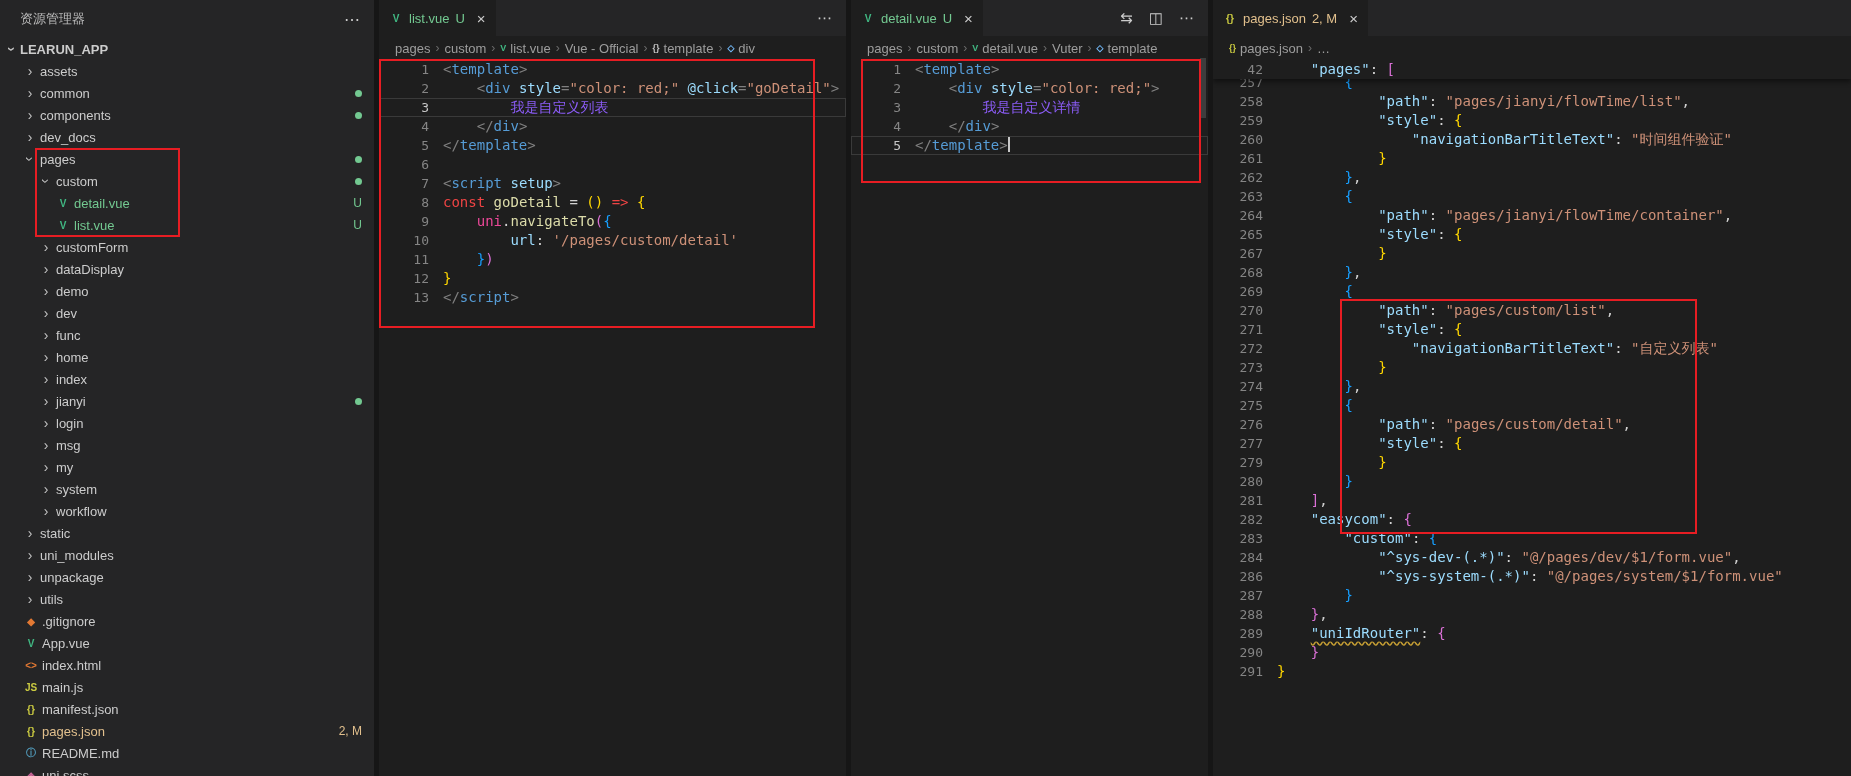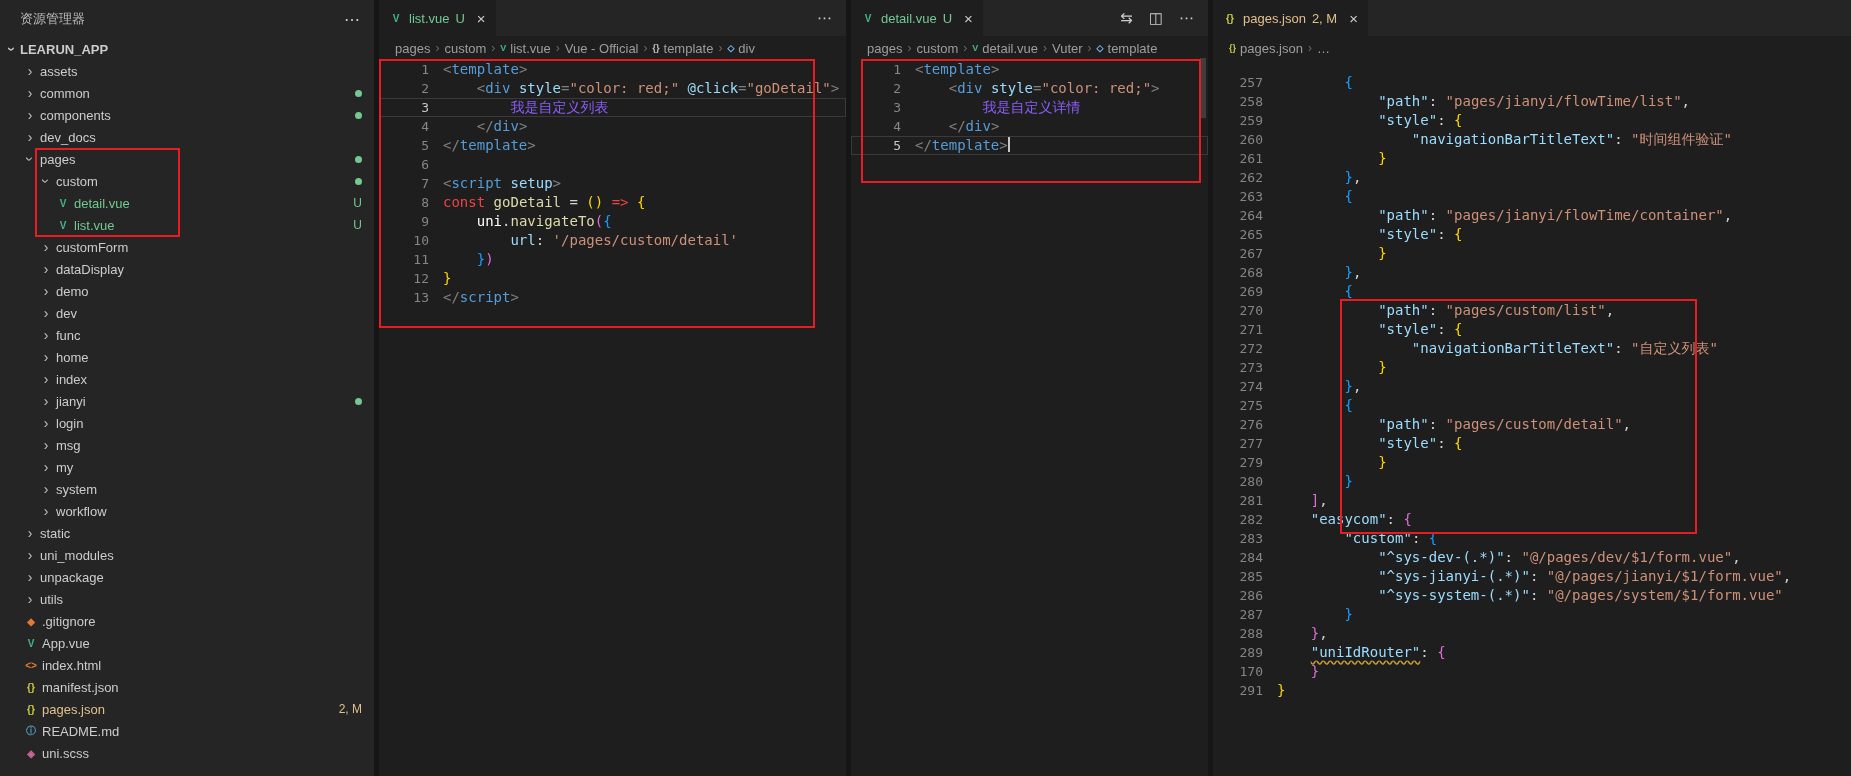--- a/index.html
+++ b/index.html
@@ -41,21 +41,21 @@
   .code{white-space:pre}
   .sticky{position:absolute;top:0;left:0;right:0;z-index:3;background:#1e1e1e;box-shadow:0 3px 5px rgba(0,0,0,.45)}
 
   
   .tk-p{color:#808080}
   .tk-tag{color:#569cd6}
   .tk-attr{color:#9cdcfe}
   .tk-str{color:#ce9178}
   .tk-kw{color:#ef4444}
   .tk-fn{color:#dcdcaa}
-  .tk-var{color:#ffffff}
+  .tk-var{color:#ec4899}
   .tk-txt{color:#8b5cf6}
   .tk-key{color:#9cdcfe}
   .tk-keyu{color:#9cdcfe;text-decoration:underline;text-decoration-style:wavy;text-decoration-color:#c8a033;text-underline-offset:3px}
   .tk-def{color:#d4d4d4}
   .tk-b1{color:#ffd700}
   .tk-b2{color:#da70d6}
   .tk-b3{color:#179fff}
   .caret{display:inline-block;width:2px;height:15px;background:#c8c8c8;vertical-align:-2px}
 
   .sb-thumb{position:absolute;right:2px;top:58px;width:6px;height:60px;background:#4e4e4e;opacity:.65;z-index:4}
@@ -189,20 +189,24 @@
           <span class="ficon" style="color: rgb(227, 121, 51);">◆</span>
           <span class="tlabel">.gitignore</span>
         </div>
         <div class="tree-row" style="padding-left: 22px;">
           <span class="ficon" style="color: rgb(65, 184, 131);">V</span>
           <span class="tlabel">App.vue</span>
         </div>
         <div class="tree-row" style="padding-left: 22px;">
           <span class="ficon" style="color: rgb(227, 121, 51);">&lt;&gt;</span>
           <span class="tlabel">index.html</span>
+        </div>
+        <div class="tree-row" style="padding-left: 22px;">
+          <span class="ficon" style="color: rgb(203, 203, 65);">JS</span>
+          <span class="tlabel">main.js</span>
         </div>
         <div class="tree-row" style="padding-left: 22px;">
           <span class="ficon" style="color: rgb(203, 203, 65);">{}</span>
           <span class="tlabel">manifest.json</span>
         </div>
         <div class="tree-row" style="padding-left: 22px;">
           <span class="ficon" style="color: rgb(203, 203, 65);">{}</span>
           <span class="tlabel" style="color: rgb(226, 192, 141);">pages.json</span>
           <span class="tbadge" style="color: rgb(226, 192, 141);">2, M</span>
         </div>
@@ -313,20 +317,21 @@
         </div>
         <div class="tab-actions"></div>
       </div>
     <div class="breadcrumb">
         <span class="bc-icon" style="color: rgb(203, 203, 65);">{}</span>
         <span class="bc-item">pages.json</span>
         <span class="bc-sep">›</span>
         <span class="bc-item">…</span>
       </div>
     <div class="code-area">
+        <div class="ln-row sticky"><span class="ln-num">42</span><span class="code"><span class="tk-def">    </span><span class="tk-key">"pages"</span><span class="tk-def">: </span><span class="tk-b2">[</span></span></div>
         <div class="code-lines" style="margin-top: 13px;">
           <div class="ln-row"><span class="ln-num">257</span><span class="code"><span class="tk-def">        </span><span class="tk-b3">{</span></span></div>
           <div class="ln-row"><span class="ln-num">258</span><span class="code"><span class="tk-def">            </span><span class="tk-key">"path"</span><span class="tk-def">: </span><span class="tk-str">"pages/jianyi/flowTime/list"</span><span class="tk-def">,</span></span></div>
           <div class="ln-row"><span class="ln-num">259</span><span class="code"><span class="tk-def">            </span><span class="tk-key">"style"</span><span class="tk-def">: </span><span class="tk-b1">{</span></span></div>
           <div class="ln-row"><span class="ln-num">260</span><span class="code"><span class="tk-def">                </span><span class="tk-key">"navigationBarTitleText"</span><span class="tk-def">: </span><span class="tk-str">"时间组件验证"</span></span></div>
           <div class="ln-row"><span class="ln-num">261</span><span class="code"><span class="tk-def">            </span><span class="tk-b1">}</span></span></div>
           <div class="ln-row"><span class="ln-num">262</span><span class="code"><span class="tk-def">        </span><span class="tk-b3">}</span><span class="tk-def">,</span></span></div>
           <div class="ln-row"><span class="ln-num">263</span><span class="code"><span class="tk-def">        </span><span class="tk-b3">{</span></span></div>
           <div class="ln-row"><span class="ln-num">264</span><span class="code"><span class="tk-def">            </span><span class="tk-key">"path"</span><span class="tk-def">: </span><span class="tk-str">"pages/jianyi/flowTime/container"</span><span class="tk-def">,</span></span></div>
           <div class="ln-row"><span class="ln-num">265</span><span class="code"><span class="tk-def">            </span><span class="tk-key">"style"</span><span class="tk-def">: </span><span class="tk-b1">{</span></span></div>
@@ -340,26 +345,25 @@
           <div class="ln-row"><span class="ln-num">274</span><span class="code"><span class="tk-def">        </span><span class="tk-b3">}</span><span class="tk-def">,</span></span></div>
           <div class="ln-row"><span class="ln-num">275</span><span class="code"><span class="tk-def">        </span><span class="tk-b3">{</span></span></div>
           <div class="ln-row"><span class="ln-num">276</span><span class="code"><span class="tk-def">            </span><span class="tk-key">"path"</span><span class="tk-def">: </span><span class="tk-str">"pages/custom/detail"</span><span class="tk-def">,</span></span></div>
           <div class="ln-row"><span class="ln-num">277</span><span class="code"><span class="tk-def">            </span><span class="tk-key">"style"</span><span class="tk-def">: </span><span class="tk-b1">{</span></span></div>
           <div class="ln-row"><span class="ln-num">279</span><span class="code"><span class="tk-def">            </span><span class="tk-b1">}</span></span></div>
           <div class="ln-row"><span class="ln-num">280</span><span class="code"><span class="tk-def">        </span><span class="tk-b3">}</span></span></div>
           <div class="ln-row"><span class="ln-num">281</span><span class="code"><span class="tk-def">    </span><span class="tk-b2">]</span><span class="tk-def">,</span></span></div>
           <div class="ln-row"><span class="ln-num">282</span><span class="code"><span class="tk-def">    </span><span class="tk-key">"easycom"</span><span class="tk-def">: </span><span class="tk-b2">{</span></span></div>
           <div class="ln-row"><span class="ln-num">283</span><span class="code"><span class="tk-def">        </span><span class="tk-key">"custom"</span><span class="tk-def">: </span><span class="tk-b3">{</span></span></div>
           <div class="ln-row"><span class="ln-num">284</span><span class="code"><span class="tk-def">            </span><span class="tk-key">"^sys-dev-(.*)"</span><span class="tk-def">: </span><span class="tk-str">"@/pages/dev/$1/form.vue"</span><span class="tk-def">,</span></span></div>
-          <div class="ln-row"><span class="ln-num">285</span><span class="code"><span class="tk-def">            </span><span class="tk-key">"^sys-jianyi-(.*)"</span><span class="tk-def">: </span><span class="tk-str">"@/pages/jianyi/$1/form.vue"</span><span class="tk-def">,</span></span></div>
           <div class="ln-row"><span class="ln-num">286</span><span class="code"><span class="tk-def">            </span><span class="tk-key">"^sys-system-(.*)"</span><span class="tk-def">: </span><span class="tk-str">"@/pages/system/$1/form.vue"</span></span></div>
           <div class="ln-row"><span class="ln-num">287</span><span class="code"><span class="tk-def">        </span><span class="tk-b3">}</span></span></div>
           <div class="ln-row"><span class="ln-num">288</span><span class="code"><span class="tk-def">    </span><span class="tk-b2">}</span><span class="tk-def">,</span></span></div>
           <div class="ln-row"><span class="ln-num">289</span><span class="code"><span class="tk-def">    </span><span class="tk-keyu">"uniIdRouter"</span><span class="tk-def">: </span><span class="tk-b2">{</span></span></div>
-          <div class="ln-row"><span class="ln-num">170</span><span class="code"><span class="tk-def">    </span><span class="tk-b2">}</span></span></div>
+          <div class="ln-row"><span class="ln-num">290</span><span class="code"><span class="tk-def">    </span><span class="tk-b2">}</span></span></div>
           <div class="ln-row"><span class="ln-num">291</span><span class="code"><span class="tk-b1">}</span></span></div>
         </div>
       </div>
   </div>
 
 </div>
 
 <div class="anno" style="left:35px;top:148px;width:145px;height:89px"></div>
 <div class="anno" style="left:379px;top:59px;width:436px;height:269px"></div>
 <div class="anno" style="left:861px;top:59px;width:340px;height:124px"></div>

